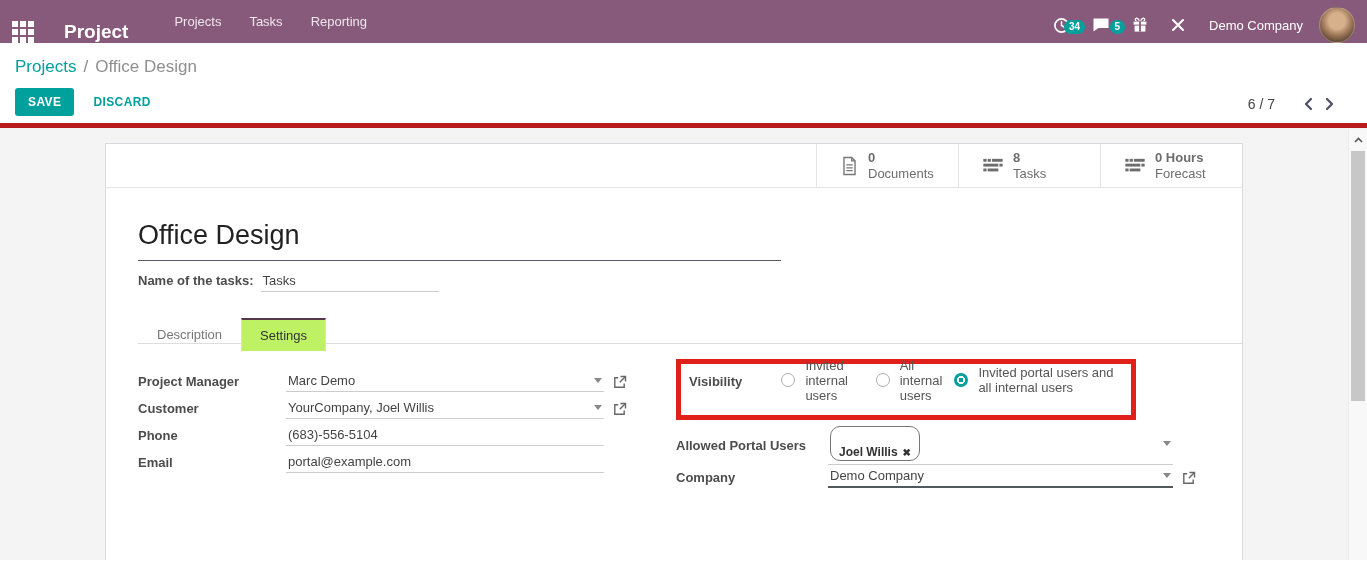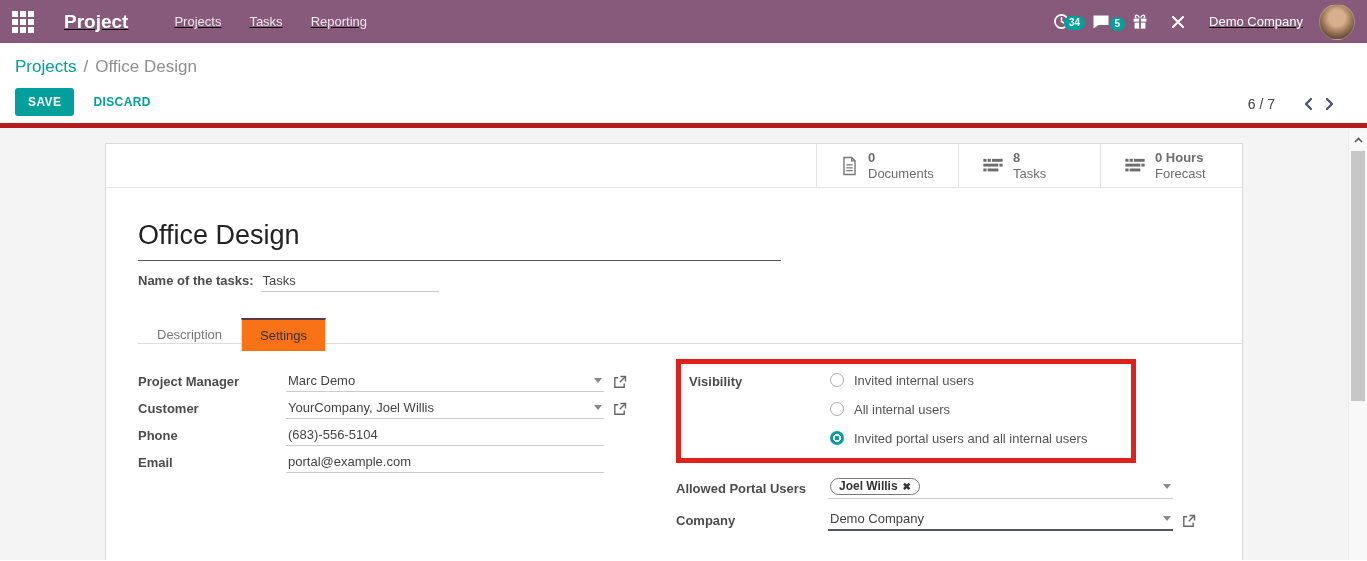--- a/index.html
+++ b/index.html
@@ -1,20 +1,20 @@
 <!DOCTYPE html>
 <html><head>
 <meta charset="utf-8">
 <style>
   * { margin:0; padding:0; box-sizing:border-box; }
   html,body { width:1367px; height:561px; overflow:hidden;
     font-family:"Liberation Sans", sans-serif; background:#fff; }
 
   
-  .topbar { height:43px; background:#875A7B; display:flex; align-items:center;text-decoration:underline; }
+  .topbar { height:43px; background:#875A7B; display:flex; align-items:flex-end; }
   .apps-btn { width:46px; display:flex; justify-content:center; cursor:pointer; }
   .grid-icon { display:grid; grid-template-columns:repeat(3,6px); grid-gap:2px; }
   .grid-icon i { width:6px; height:6px; background:#fff; display:block; }
   .app-title { color:#fff; font-size:19px; font-weight:bold; margin:0 32px 0 18px; }
   .menu { display:flex; align-items:center; height:100%; }
   .menu-item { color:#efe6ec; font-size:13px; padding:0 14px; cursor:pointer; line-height:43px; }
   .top-right { margin-left:auto; display:flex; align-items:center; }
   .icon-btn { position:relative; padding:0 11px; cursor:pointer; display:flex; align-items:center; }
   .badge { position:absolute; top:3px; right:-4px; background:#00A09D; color:#fff;
     font-size:10px; font-weight:bold; border-radius:9px; padding:1px 5px; line-height:1.2; }
@@ -51,55 +51,55 @@
   .sheet-body { padding:32px 0 0 32px; }
   .o-title { font-size:27px; color:#222; width:643px; border-bottom:1px solid #5d5761;
     padding-bottom:9px; cursor:text; }
   .tasks-line { margin-top:12px; font-size:13px; color:#444; display:flex; align-items:baseline; }
   .tasks-label { font-weight:bold; margin-right:7px; color:#4c4c4c; }
   .tasks-value { width:178px; border-bottom:1px solid #ccc; padding:0 2px 3px; cursor:text; }
 
   .tabs { margin-top:17px; display:flex; border-bottom:1px solid #ddd; }
   .tab { padding:8px 18px; font-size:13px; color:#777; cursor:pointer; position:relative; top:9px;
     border:1px solid transparent; }
-  .tab.active { background:#f97316; border:1px solid #ddd; border-top:2px solid #56384c;
+  .tab.active { background:#bef264; border:1px solid #ddd; border-top:2px solid #56384c;
     border-bottom:1px solid #fff; color:#333; }
 
   .form-area { display:flex; margin-top:15px;gap:7px; }
   .col-left { width:531px; padding-top:9px; }
   .field-row { display:flex; align-items:center; height:27px; font-size:13px; }
   .f-label { width:148px; font-weight:bold; color:#4c4c4c; }
   .f-control { width:318px; border-bottom:1px solid #ccc; display:flex; align-items:center;
     padding:1px 2px 3px; color:#444; cursor:text; }
   .f-value { flex:1; white-space:nowrap; overflow:hidden; }
   .caret { width:0; height:0; border-left:4px solid transparent; border-right:4px solid transparent;
     border-top:5px solid #888; margin-left:6px; cursor:pointer; flex:none; }
   .ext-icon { margin-left:9px; cursor:pointer; display:flex; }
 
   .col-right { flex:1; }
   .vis-box { border:5px solid #e0201a; width:460px; padding:9px 8px 13px; display:flex; }
   .vis-label { width:141px; font-size:13px; font-weight:bold; color:#4c4c4c; padding-top:1px; }
-  .vis-options { display:flex; flex-direction:column; }
+  .vis-options { display:flex; flex-direction:row; }
   .vis-opt { display:flex; align-items:center; font-size:13px; color:#555; cursor:pointer; height:14px;
     margin-bottom:15px; }
   .vis-opt:last-child { margin-bottom:0; }
   .radio { width:14px; height:14px; border-radius:50%; border:1px solid #adadad; background:#fff;
     margin-right:10px; flex:none; }
   .radio.sel { border:none;
     background:radial-gradient(circle, #00A09D 0 2.5px, #fff 2.5px 4.2px, #00A09D 4.2px 7px); }
 
   .r-row { display:flex; align-items:center; font-size:13px; }
   .portal-row { margin-top:14px; height:22px; }
   .company-row { margin-top:8px; height:27px; }
   .r-label { width:152px; font-weight:bold; color:#4c4c4c; }
   .r-control { width:345px; display:flex; align-items:center; padding:1px 2px 3px; color:#444; cursor:text; }
   .portal-underline { border-bottom:1px solid #ccc; }
   .company-underline { border-bottom:2px solid #54585c; }
   .spacer { flex:1; }
-  .tag { border:1px solid #777; border-radius:10px; padding:0 8px 1px; font-size:12px;
+  .tag { border:1px solid #777; border-radius:10px; padding:18px 8px 1px; font-size:12px;
     font-weight:bold; color:#333; display:inline-flex; align-items:center; cursor:default; }
   .tag-x { margin-left:5px; font-size:10px; cursor:pointer; color:#333; }
 
   
   .scrollbar { position:absolute; right:0; top:2px; bottom:0; width:19px; background:#f8f8f8;
     border-left:1px solid #ececec; cursor:pointer; }
   .scroll-up { height:19px; display:flex; align-items:center; justify-content:center; }
   .scroll-thumb { position:absolute; top:21px; left:2px; right:2px; height:250px; background:#c7c7c7; }
 
   svg { display:block; }

